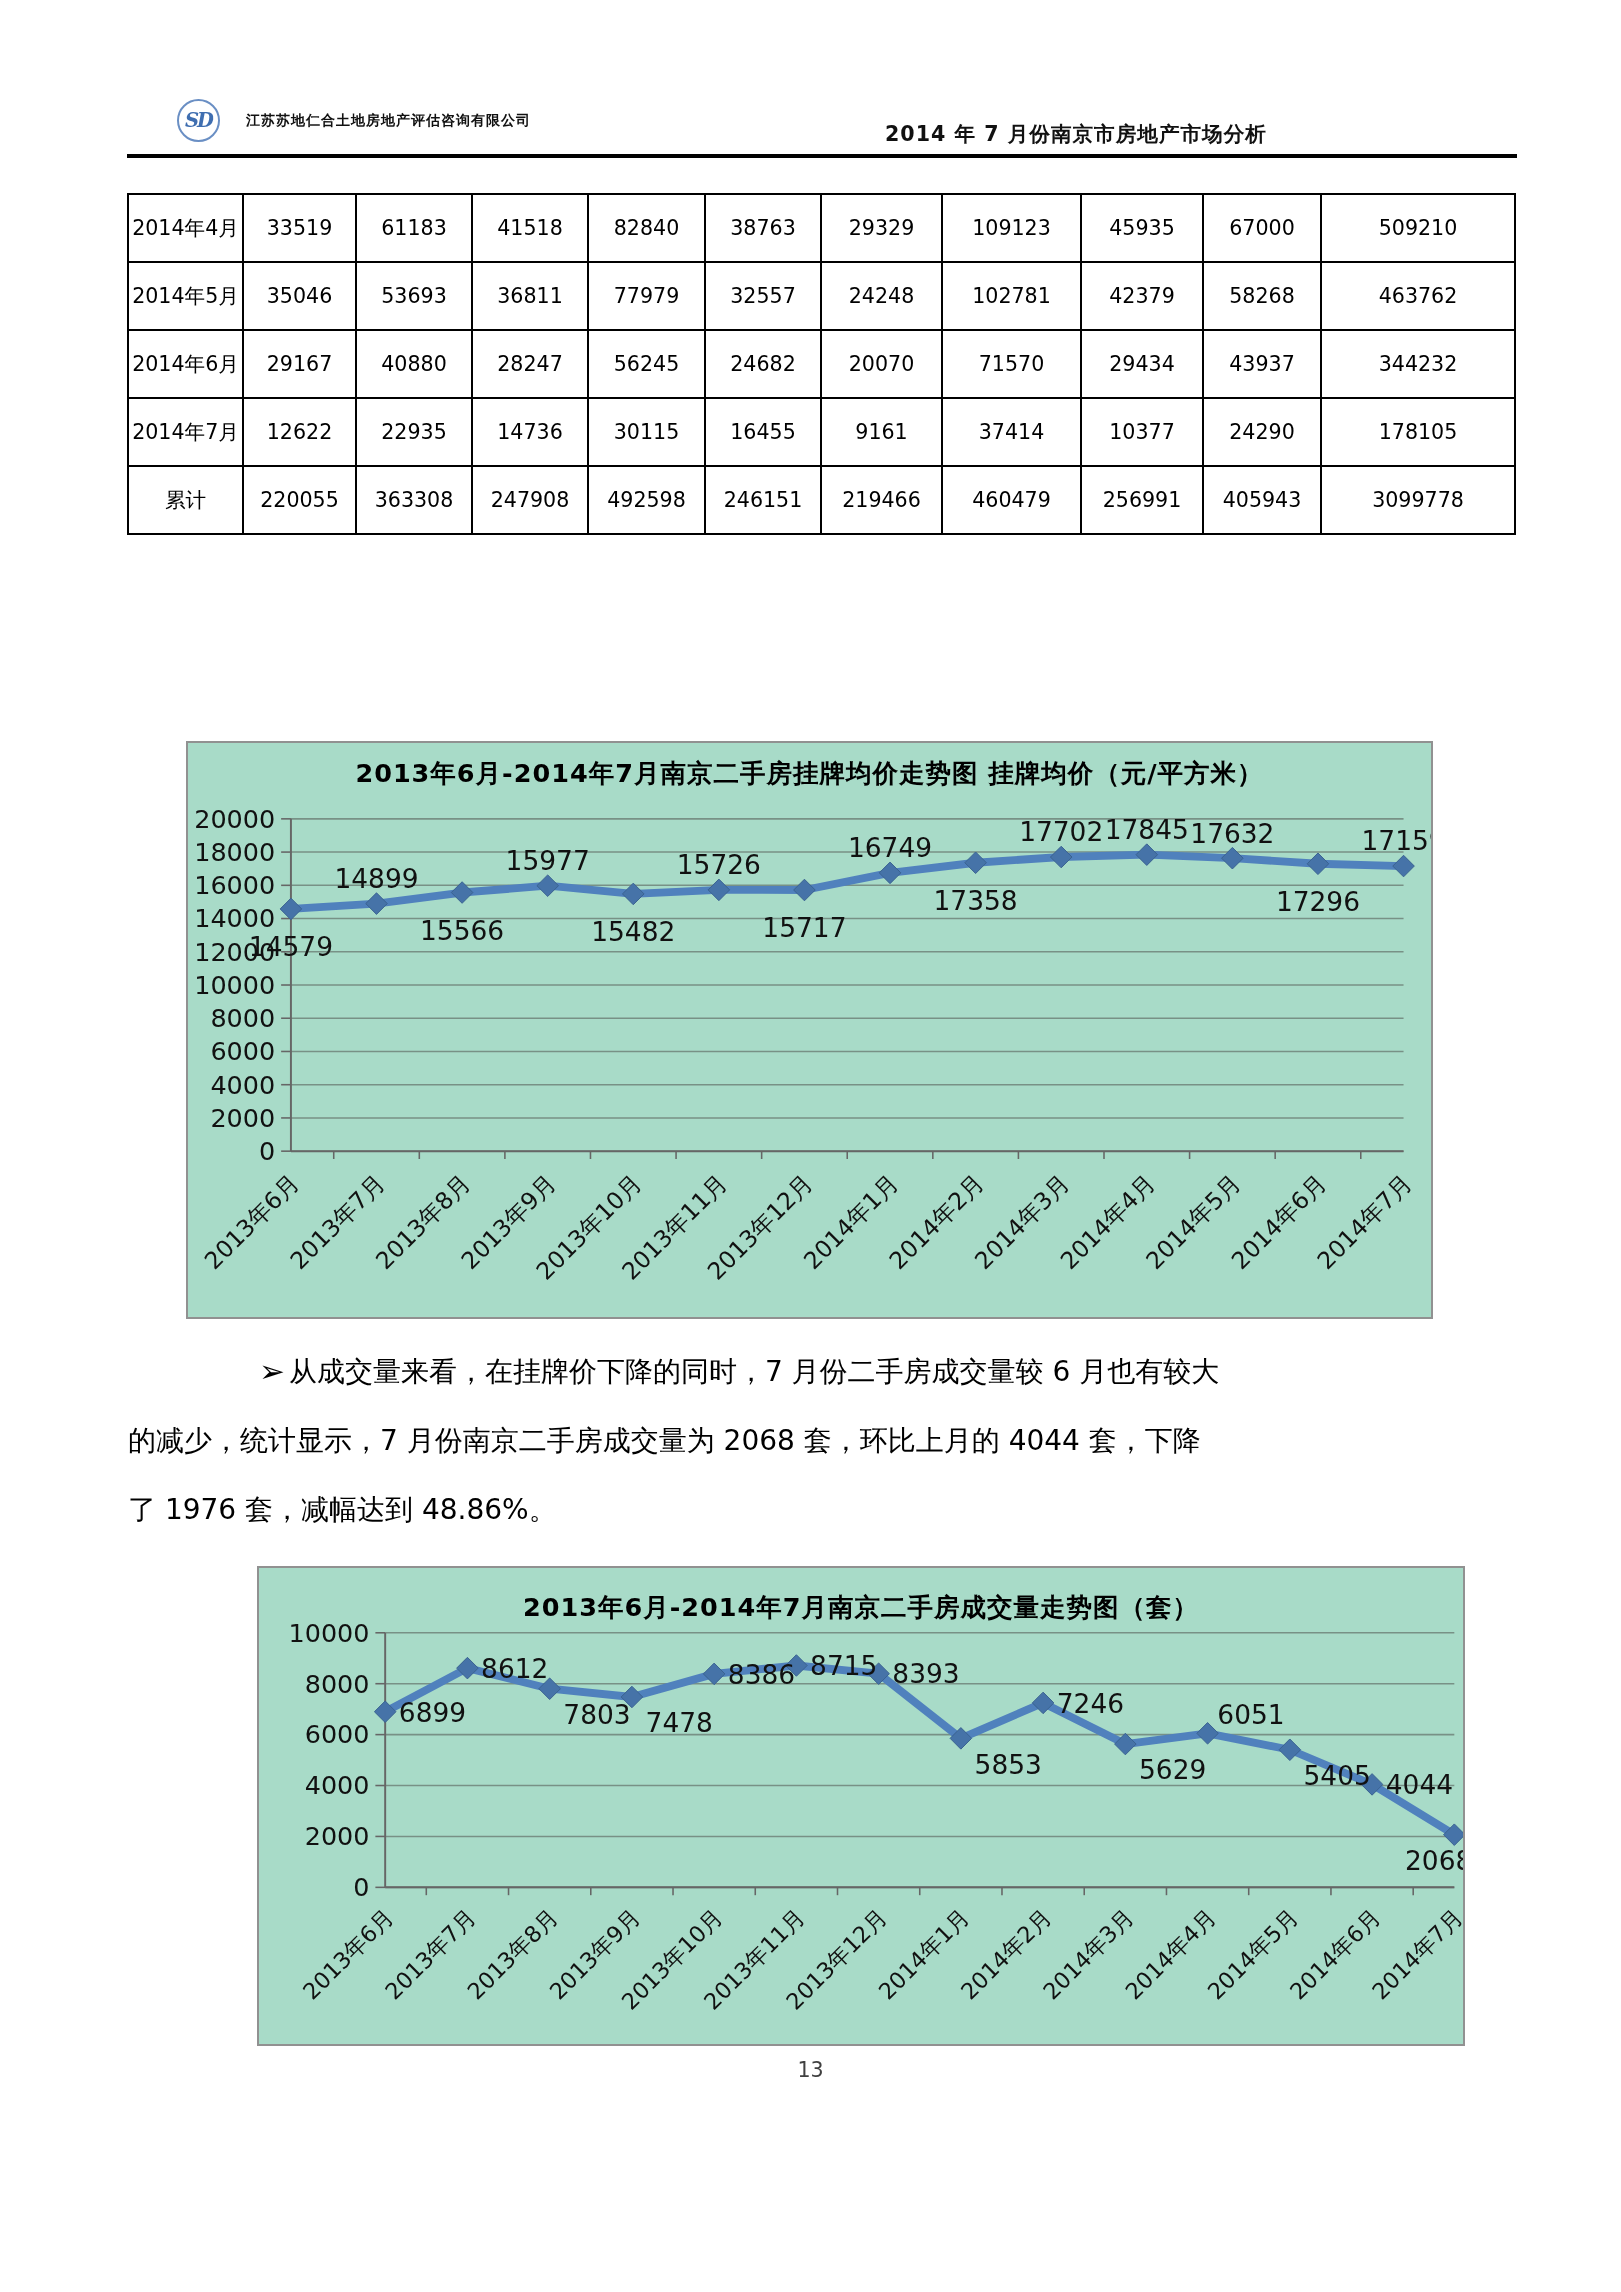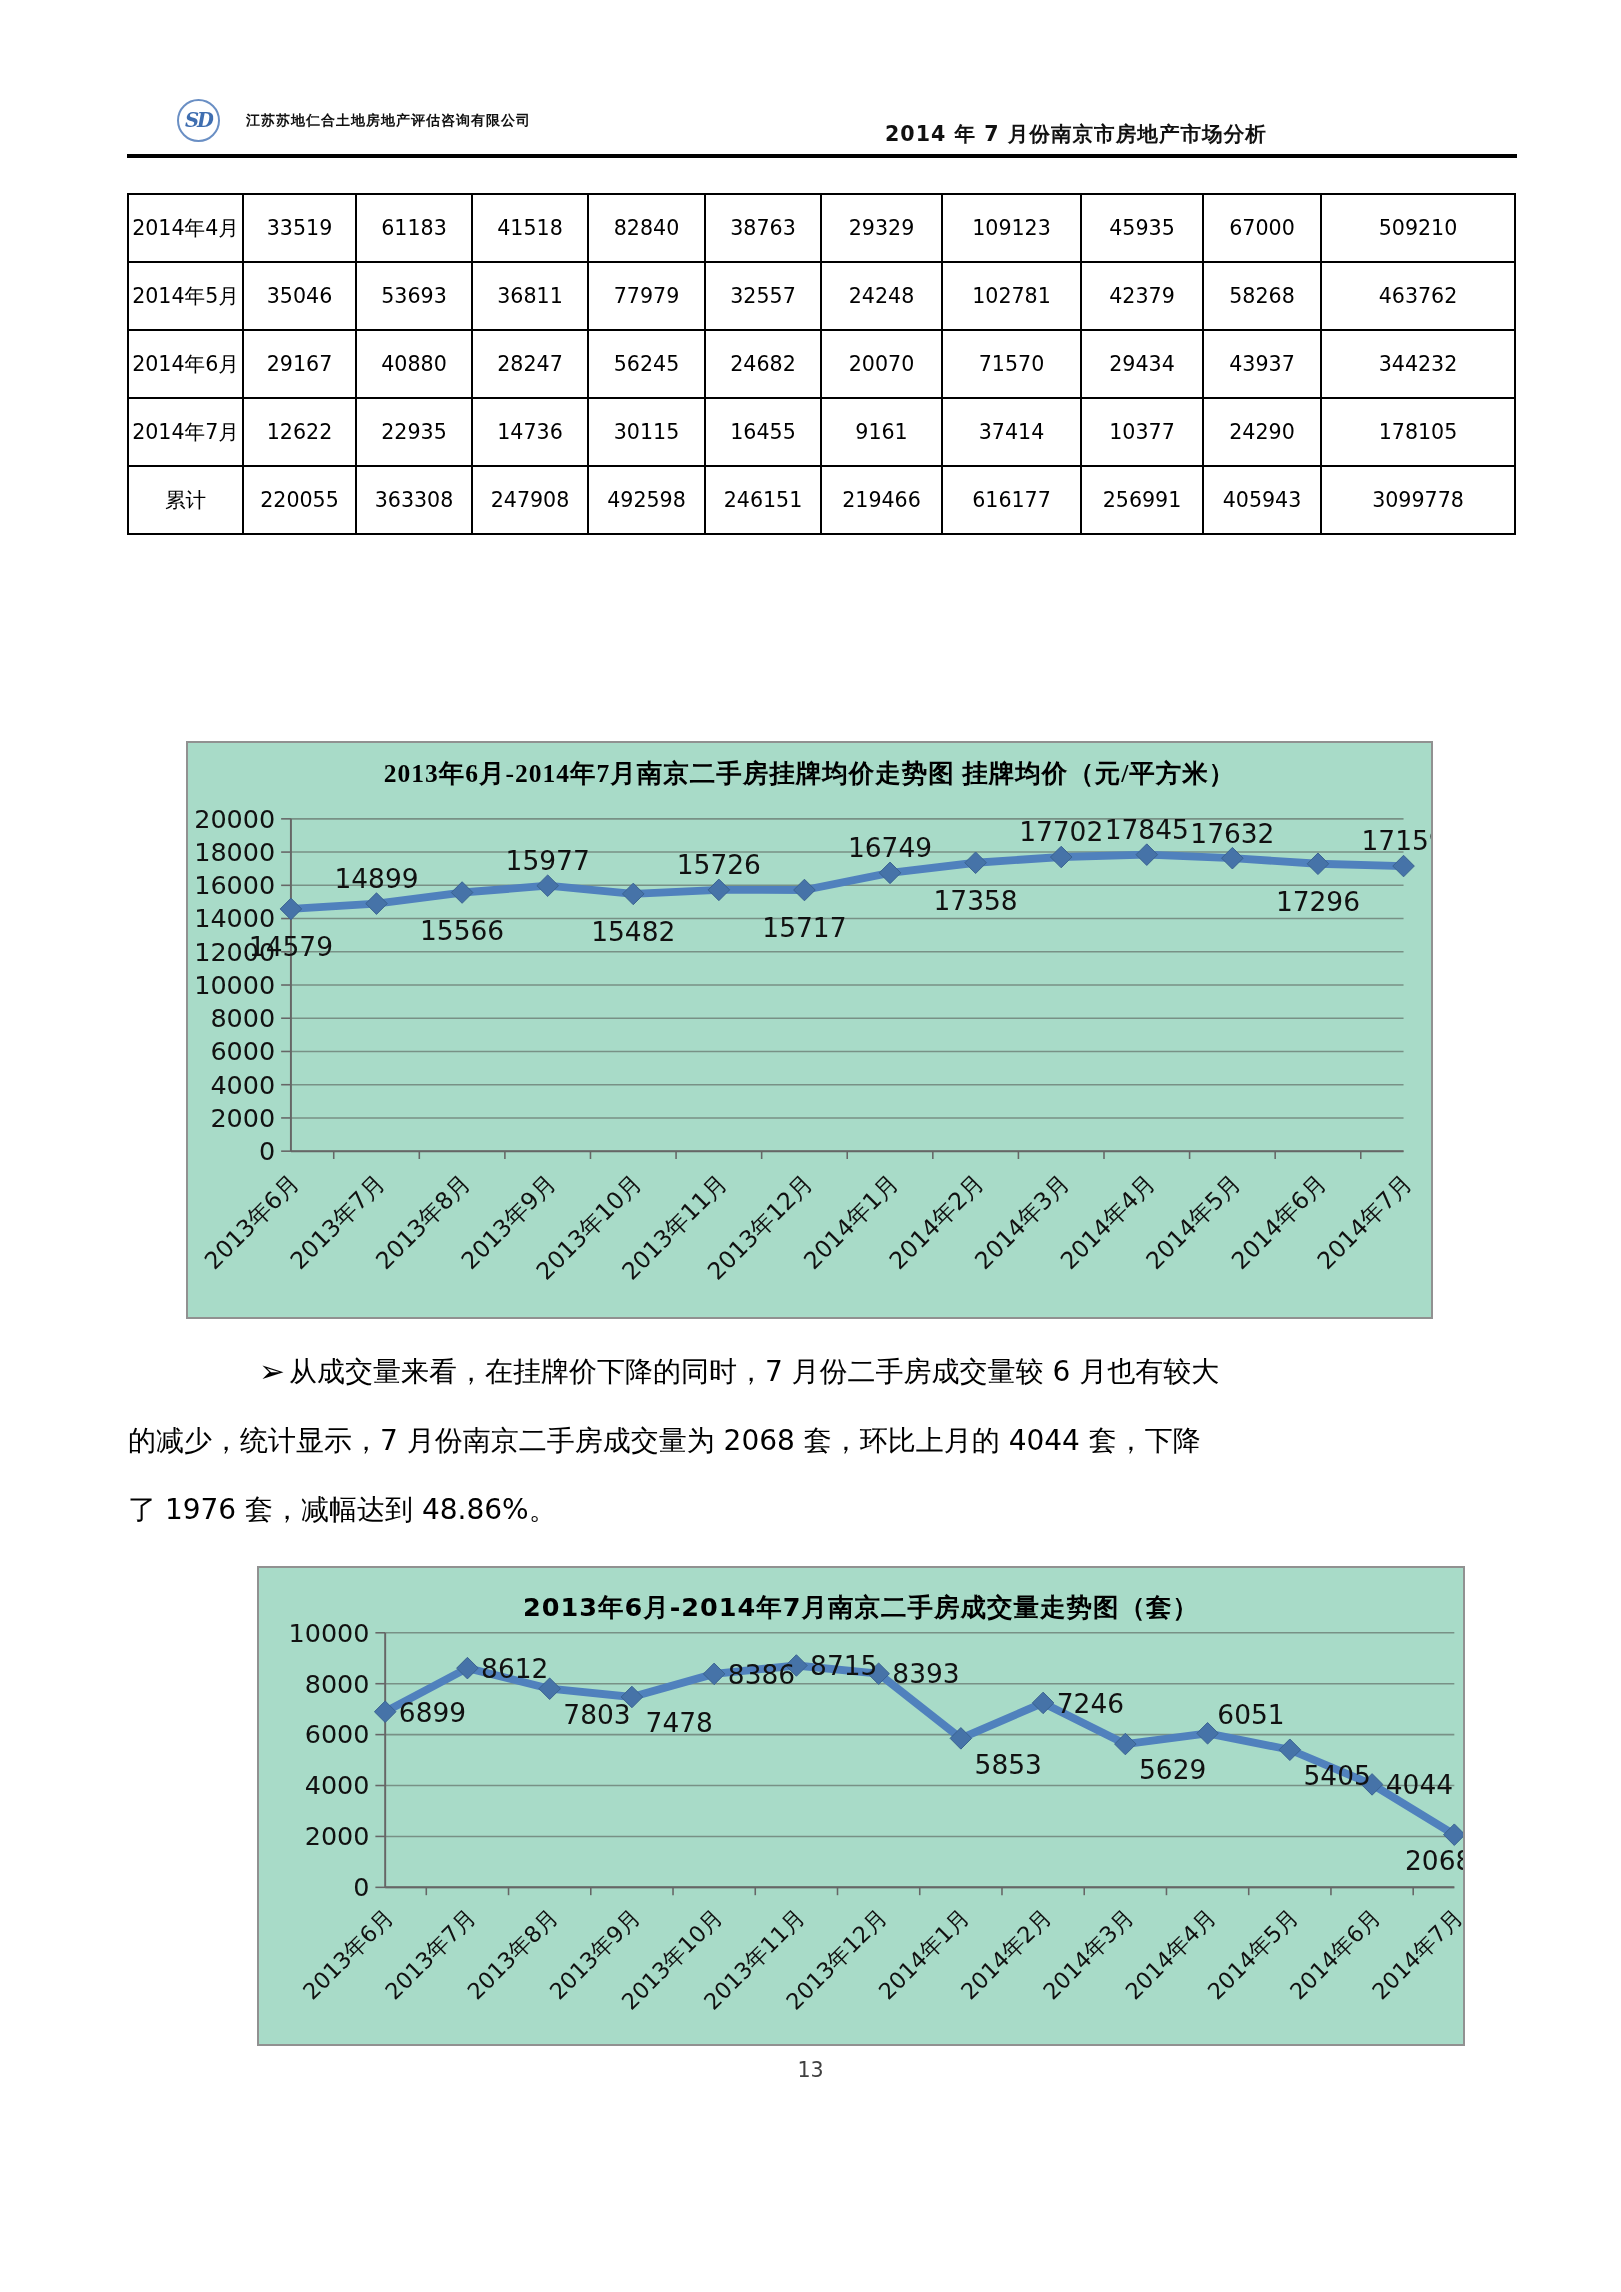--- a/index.html
+++ b/index.html
@@ -27,21 +27,21 @@
   .para .pline{white-space:nowrap;}
   .para .pline.first{padding-left:131px;}
   .bullet{font-size:31px;margin-right:3.9px;position:relative;top:1px;}
 
   
   .chartbox{position:absolute;background:#a8dbc8;border:2px solid #919191;box-sizing:border-box;overflow:hidden;}
   #chart1{left:186px;top:741px;width:1247px;height:578px;}
   #chart2{left:257px;top:1566px;width:1208px;height:480px;}
   .chart-title{display:flex;align-items:center;justify-content:center;
                font-size:25.5px;font-weight:bold;color:#000;letter-spacing:1px;}
-  #chart1 .chart-title{height:61px;font-family:Liberation Serif, serif;}
+  #chart1 .chart-title{height:61px;}
   #chart2 .chart-title{height:55px;padding-top:24px;box-sizing:border-box;}
   svg{display:block;overflow:visible;}
   svg text{font-family:"DejaVu Sans",sans-serif;fill:#111;}
 
   .page-number{position:absolute;left:0;top:2058px;width:100%;text-align:center;font-size:20.6px;color:#404040;}
 </style>
 </head>
 <body>
 
 <div class="page">
@@ -122,21 +122,21 @@
             <td>178105</td>
           </tr>
           <tr>
             <td>累计</td>
             <td>220055</td>
             <td>363308</td>
             <td>247908</td>
             <td>492598</td>
             <td>246151</td>
             <td>219466</td>
-            <td>616177</td>
+            <td>460479</td>
             <td>256991</td>
             <td>405943</td>
             <td>3099778</td>
           </tr>
         </tbody>
     </table>
   </div>
 
 
   <div class="chartbox" id="chart1">

